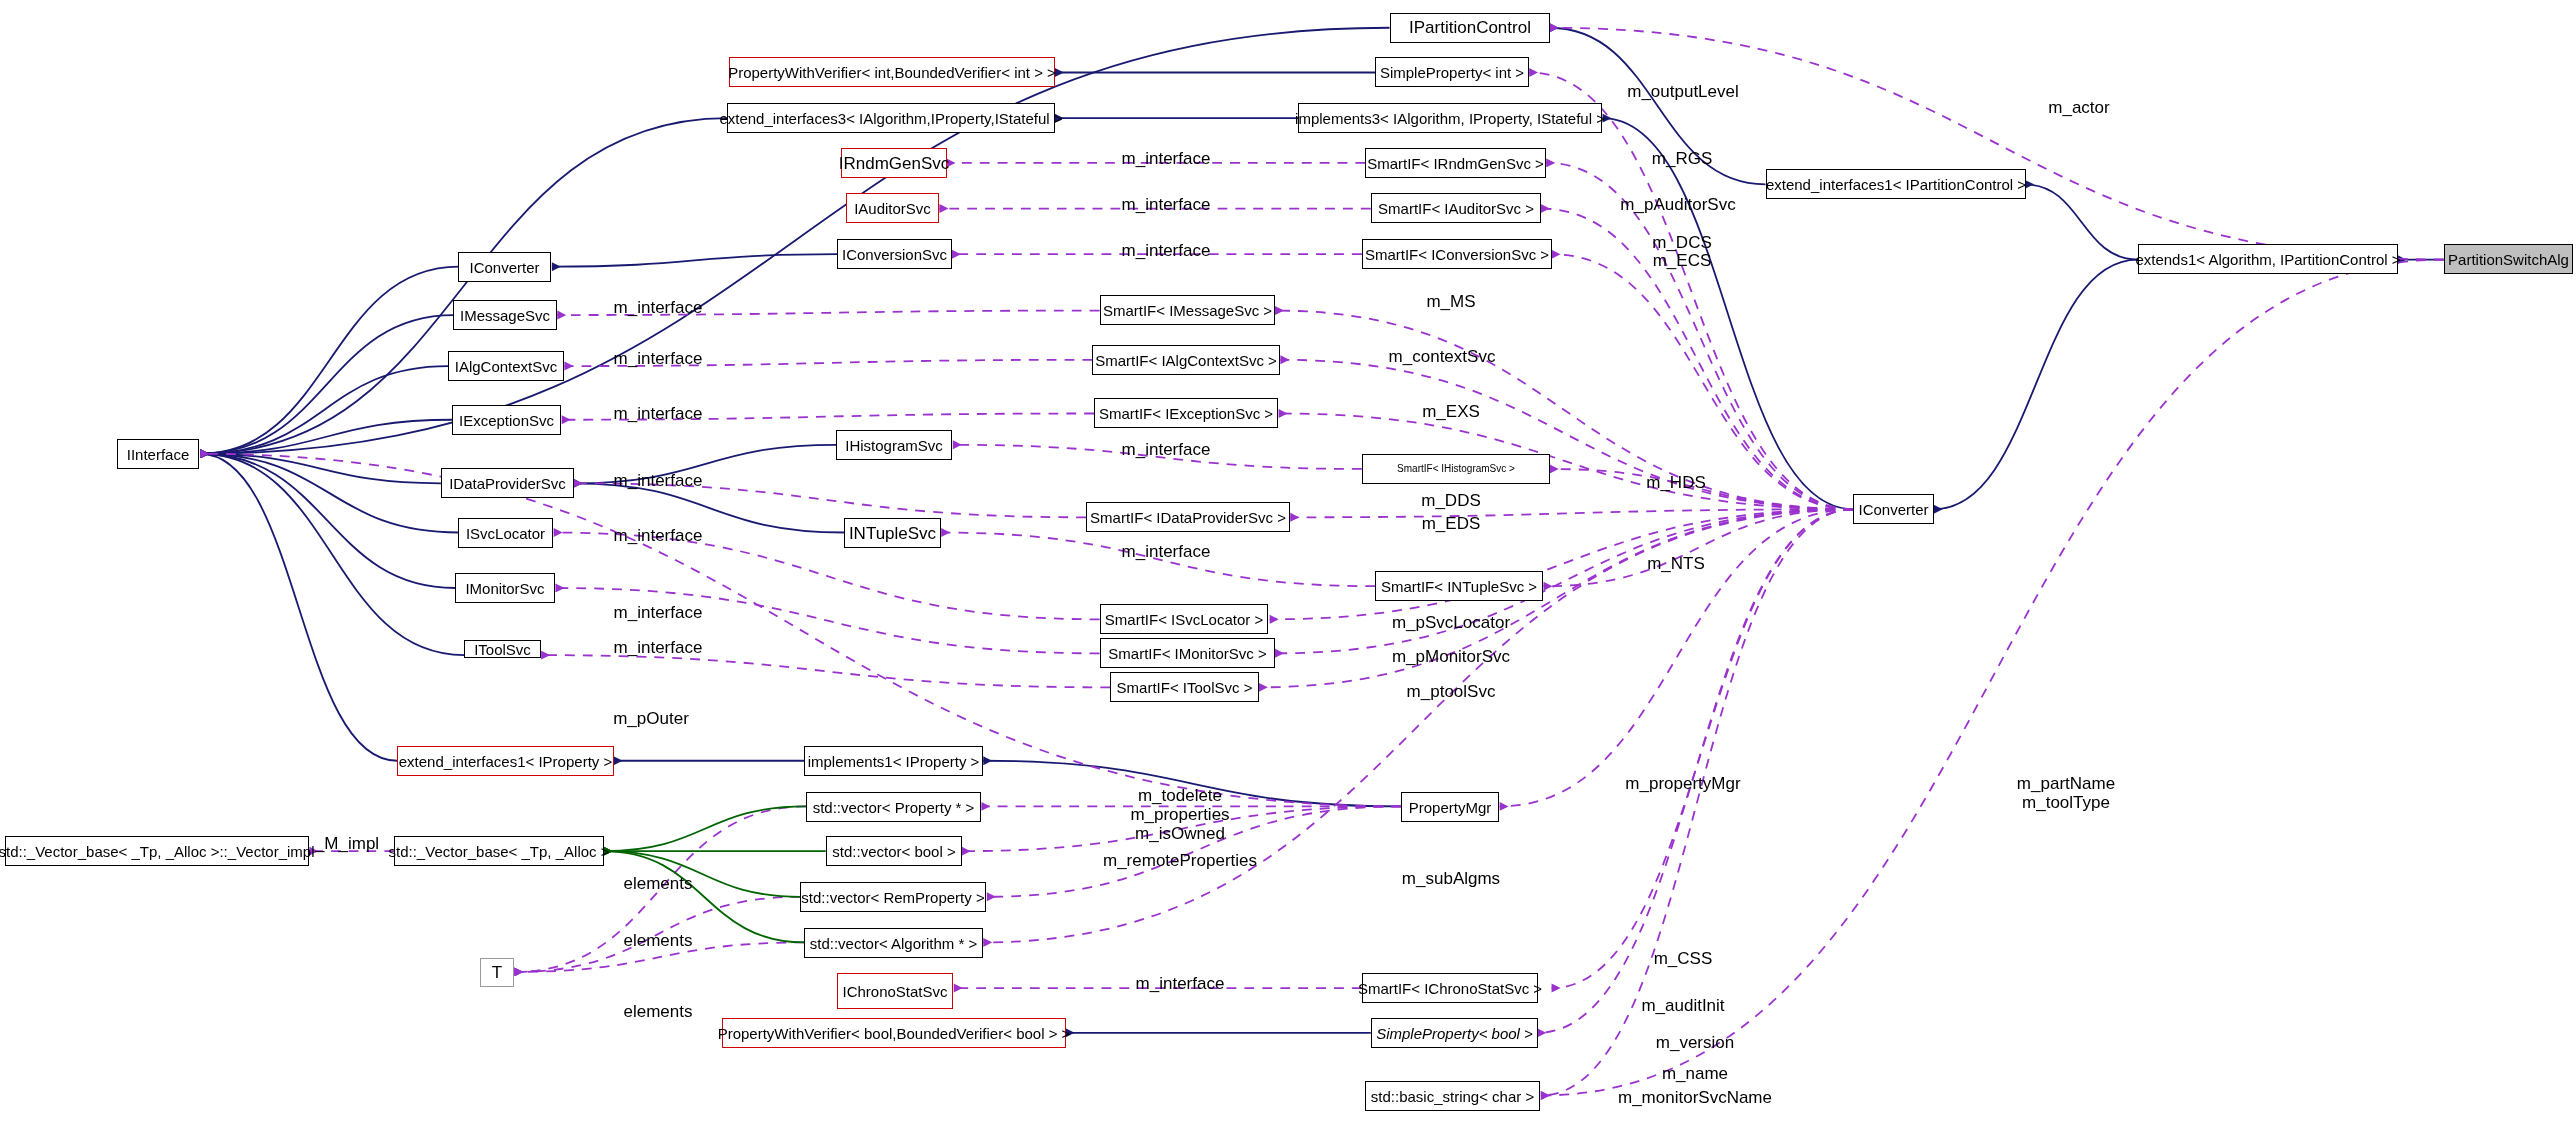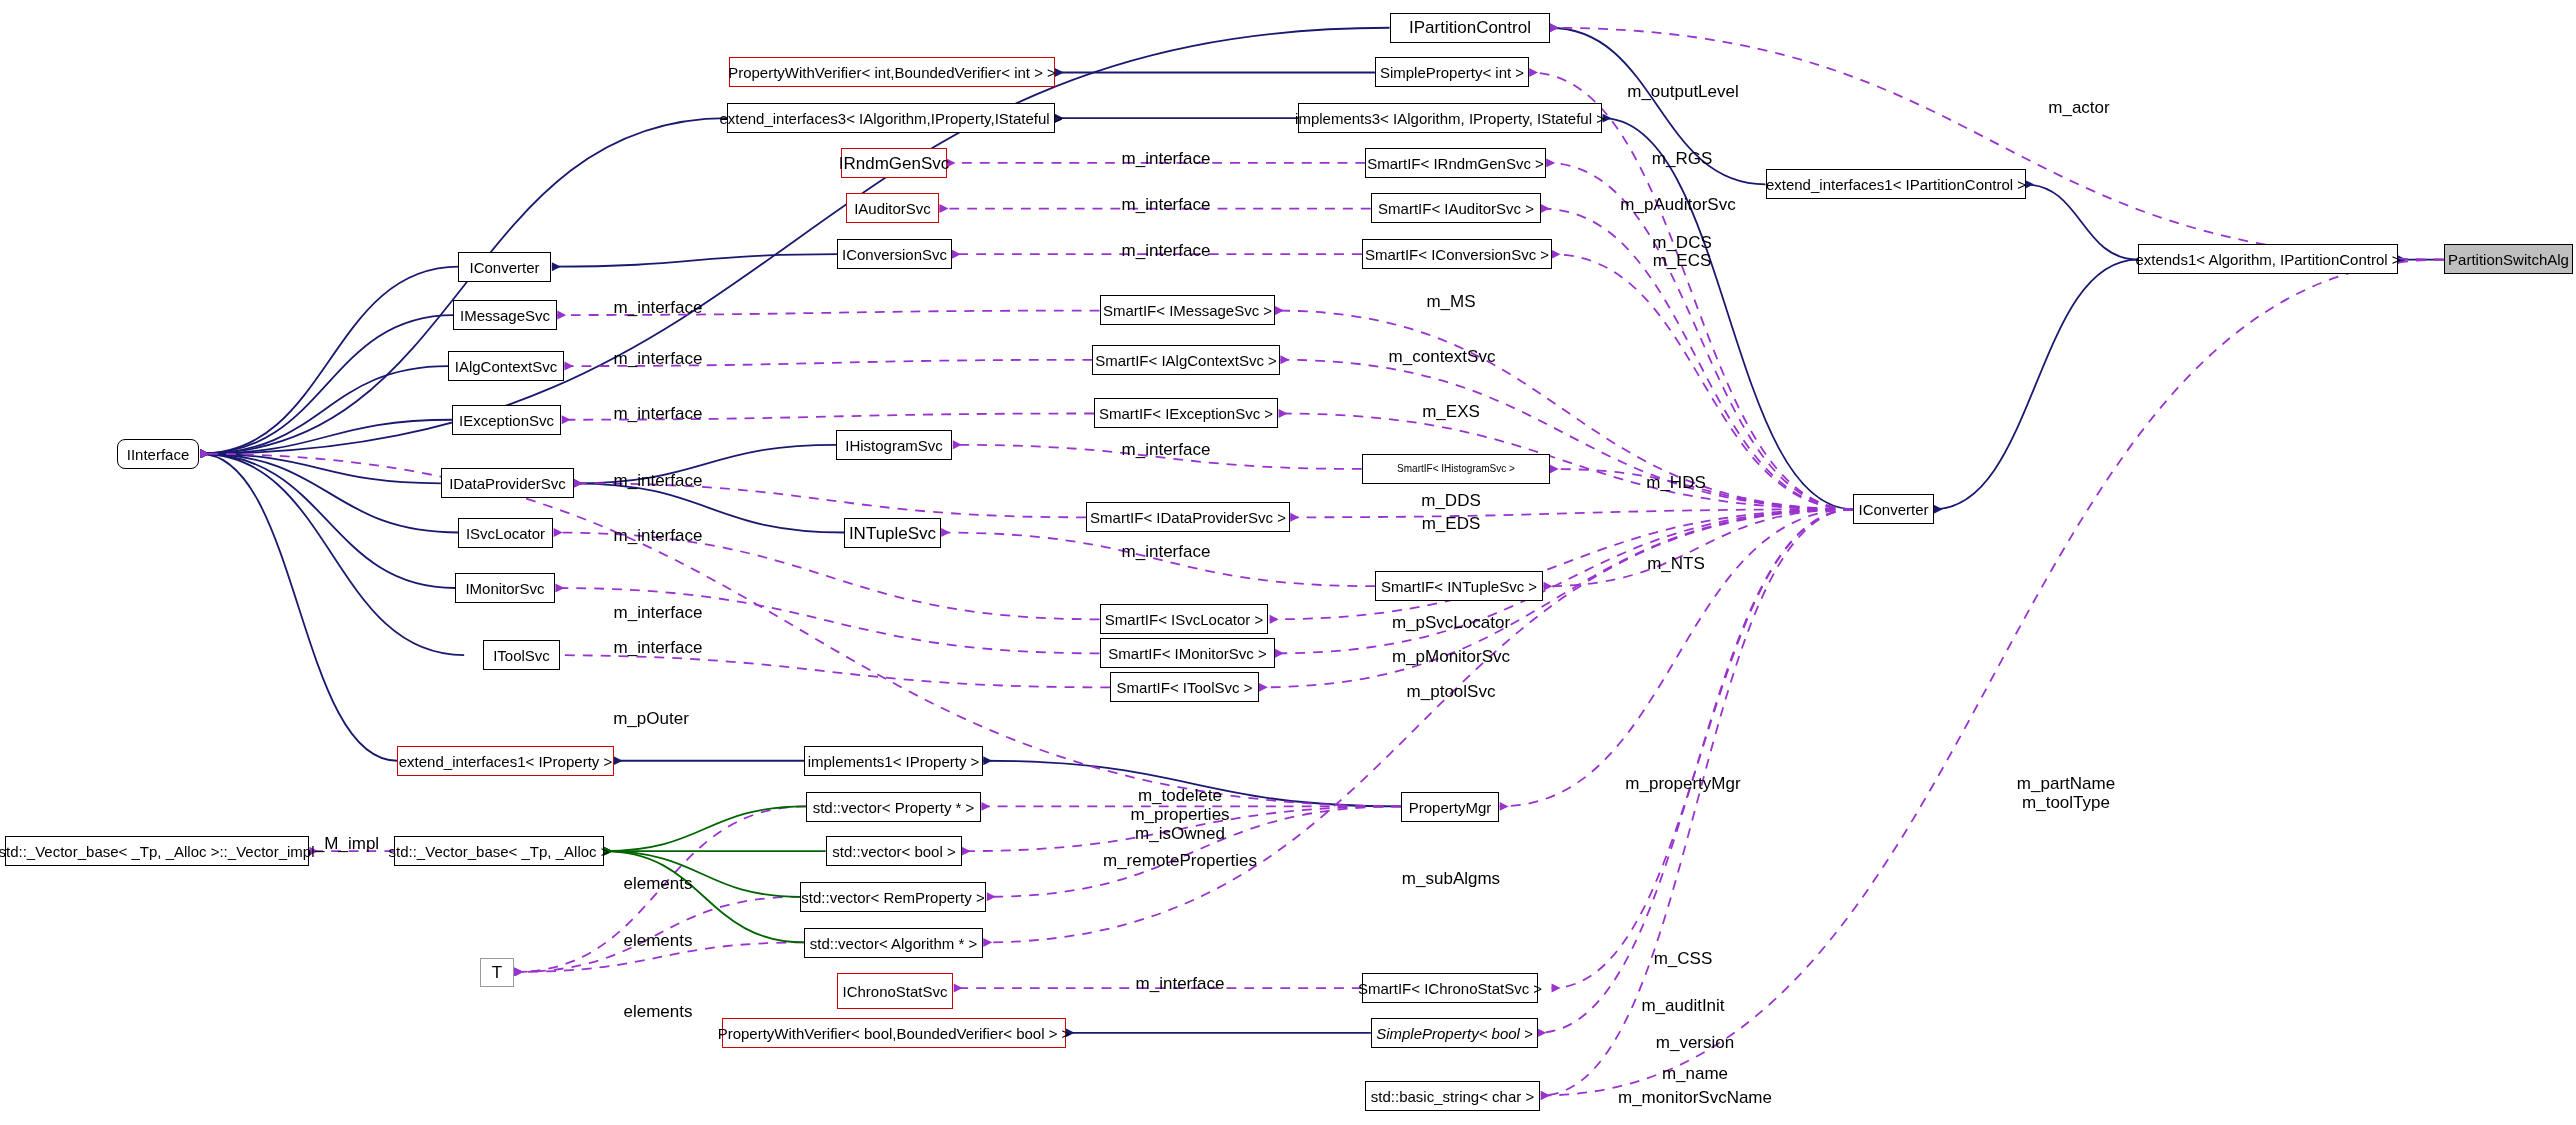--- a/index.html
+++ b/index.html
@@ -141,31 +141,31 @@
       <div class="node" style="left: 1362px; top: 239px; width: 190px; height: 30px; font-size: 15px;">SmartIF&lt; IConversionSvc &gt;</div>
       <div class="node" style="left: 1766px; top: 169px; width: 260px; height: 30px; font-size: 15px;">extend_interfaces1&lt; IPartitionControl &gt;</div>
       <div class="node" style="left: 2138px; top: 244px; width: 260px; height: 30px; font-size: 15px;">extends1&lt; Algorithm, IPartitionControl &gt;</div>
       <div class="node filled" style="left: 2444px; top: 244px; width: 129px; height: 30px; font-size: 15px;">PartitionSwitchAlg</div>
       <div class="node" style="left: 453px; top: 300px; width: 104px; height: 30px; font-size: 15px;">IMessageSvc</div>
       <div class="node" style="left: 1100px; top: 295px; width: 175px; height: 30px; font-size: 15px;">SmartIF&lt; IMessageSvc &gt;</div>
       <div class="node" style="left: 448px; top: 351px; width: 116px; height: 30px; font-size: 15px;">IAlgContextSvc</div>
       <div class="node" style="left: 1092px; top: 345px; width: 188px; height: 30px; font-size: 15px;">SmartIF&lt; IAlgContextSvc &gt;</div>
       <div class="node" style="left: 452px; top: 405px; width: 109px; height: 30px; font-size: 15px;">IExceptionSvc</div>
       <div class="node" style="left: 1094px; top: 398px; width: 184px; height: 30px; font-size: 15px;">SmartIF&lt; IExceptionSvc &gt;</div>
-      <div class="node" style="left: 117px; top: 439px; width: 82px; height: 30px; font-size: 15px; border-radius: 8px;">IInterface</div>
+      <div class="node" style="left: 117px; top: 439px; width: 82px; height: 30px; font-size: 15px;">IInterface</div>
       <div class="node" style="left: 836px; top: 430px; width: 116px; height: 30px; font-size: 15px;">IHistogramSvc</div>
       <div class="node" style="left: 1362px; top: 454px; width: 188px; height: 30px; font-size: 10px;">SmartIF&lt; IHistogramSvc &gt;</div>
       <div class="node" style="left: 441px; top: 468px; width: 133px; height: 30px; font-size: 15px;">IDataProviderSvc</div>
       <div class="node" style="left: 1086px; top: 502px; width: 204px; height: 30px; font-size: 15px;">SmartIF&lt; IDataProviderSvc &gt;</div>
       <div class="node" style="left: 458px; top: 518px; width: 95px; height: 30px; font-size: 15px;">ISvcLocator</div>
       <div class="node" style="left: 844px; top: 518px; width: 97px; height: 30px;">INTupleSvc</div>
       <div class="node" style="left: 1375px; top: 571px; width: 168px; height: 30px; font-size: 15px;">SmartIF&lt; INTupleSvc &gt;</div>
       <div class="node" style="left: 455px; top: 573px; width: 100px; height: 30px; font-size: 15px;">IMonitorSvc</div>
       <div class="node" style="left: 1100px; top: 604px; width: 168px; height: 30px; font-size: 15px;">SmartIF&lt; ISvcLocator &gt;</div>
-      <div class="node" style="left: 464px; top: 640px; width: 77px; height: 30px; font-size: 15px; margin-left: 19px;">IToolSvc</div>
+      <div class="node" style="left: 464px; top: 640px; width: 77px; height: 18px; font-size: 15px;">IToolSvc</div>
       <div class="node" style="left: 1100px; top: 638px; width: 175px; height: 30px; font-size: 15px;">SmartIF&lt; IMonitorSvc &gt;</div>
       <div class="node" style="left: 1110px; top: 672px; width: 149px; height: 30px; font-size: 15px;">SmartIF&lt; IToolSvc &gt;</div>
       <div class="node" style="left: 1853px; top: 494px; width: 81px; height: 30px; font-size: 15px;">IConverter</div>
       <div class="node red" style="left: 397px; top: 746px; width: 217px; height: 30px; font-size: 15px;">extend_interfaces1&lt; IProperty &gt;</div>
       <div class="node" style="left: 804px; top: 746px; width: 179px; height: 30px; font-size: 15px;">implements1&lt; IProperty &gt;</div>
       <div class="node" style="left: 806px; top: 792px; width: 175px; height: 30px; font-size: 15px;">std::vector&lt; Property * &gt;</div>
       <div class="node" style="left: 1401px; top: 792px; width: 98px; height: 30px; font-size: 15px;">PropertyMgr</div>
       <div class="node" style="left: 4.5px; top: 836px; width: 304px; height: 30px; font-size: 15px;">std::_Vector_base&lt; _Tp, _Alloc &gt;::_Vector_impl</div>
       <div class="node" style="left: 394px; top: 836px; width: 210px; height: 30px; font-size: 15px;">std::_Vector_base&lt; _Tp, _Alloc &gt;</div>
       <div class="node" style="left: 826px; top: 836px; width: 136px; height: 30px; font-size: 15px;">std::vector&lt; bool &gt;</div>

